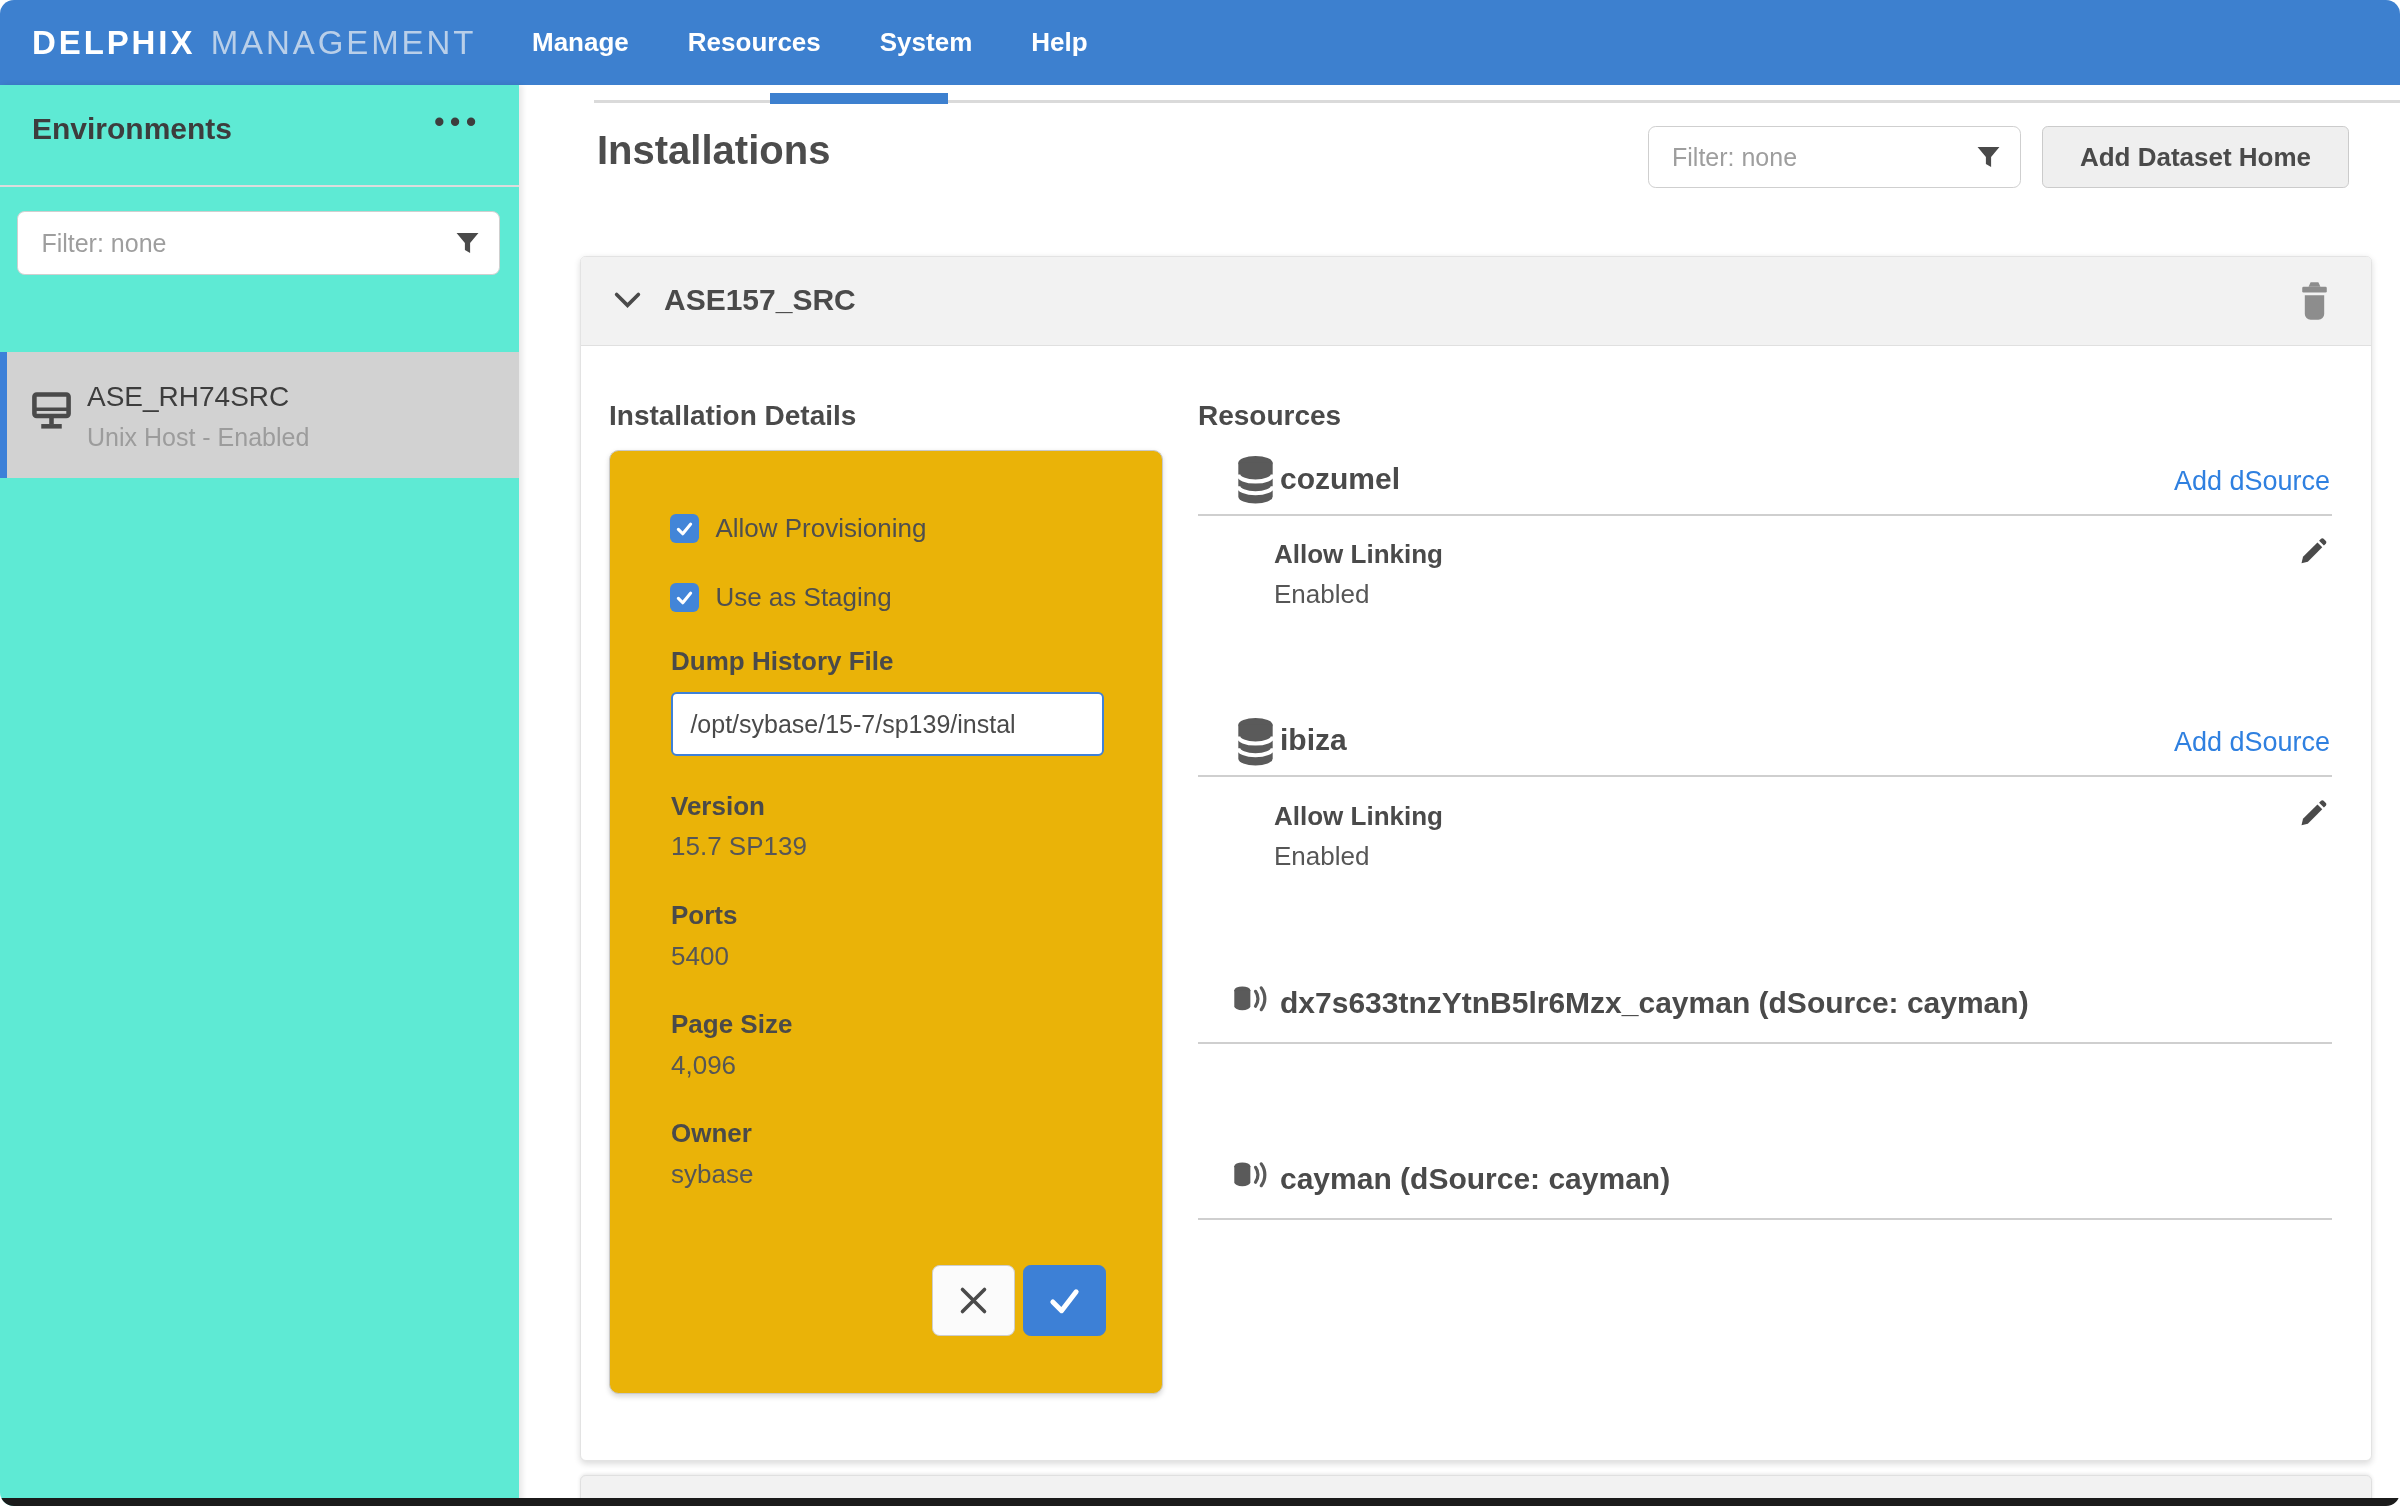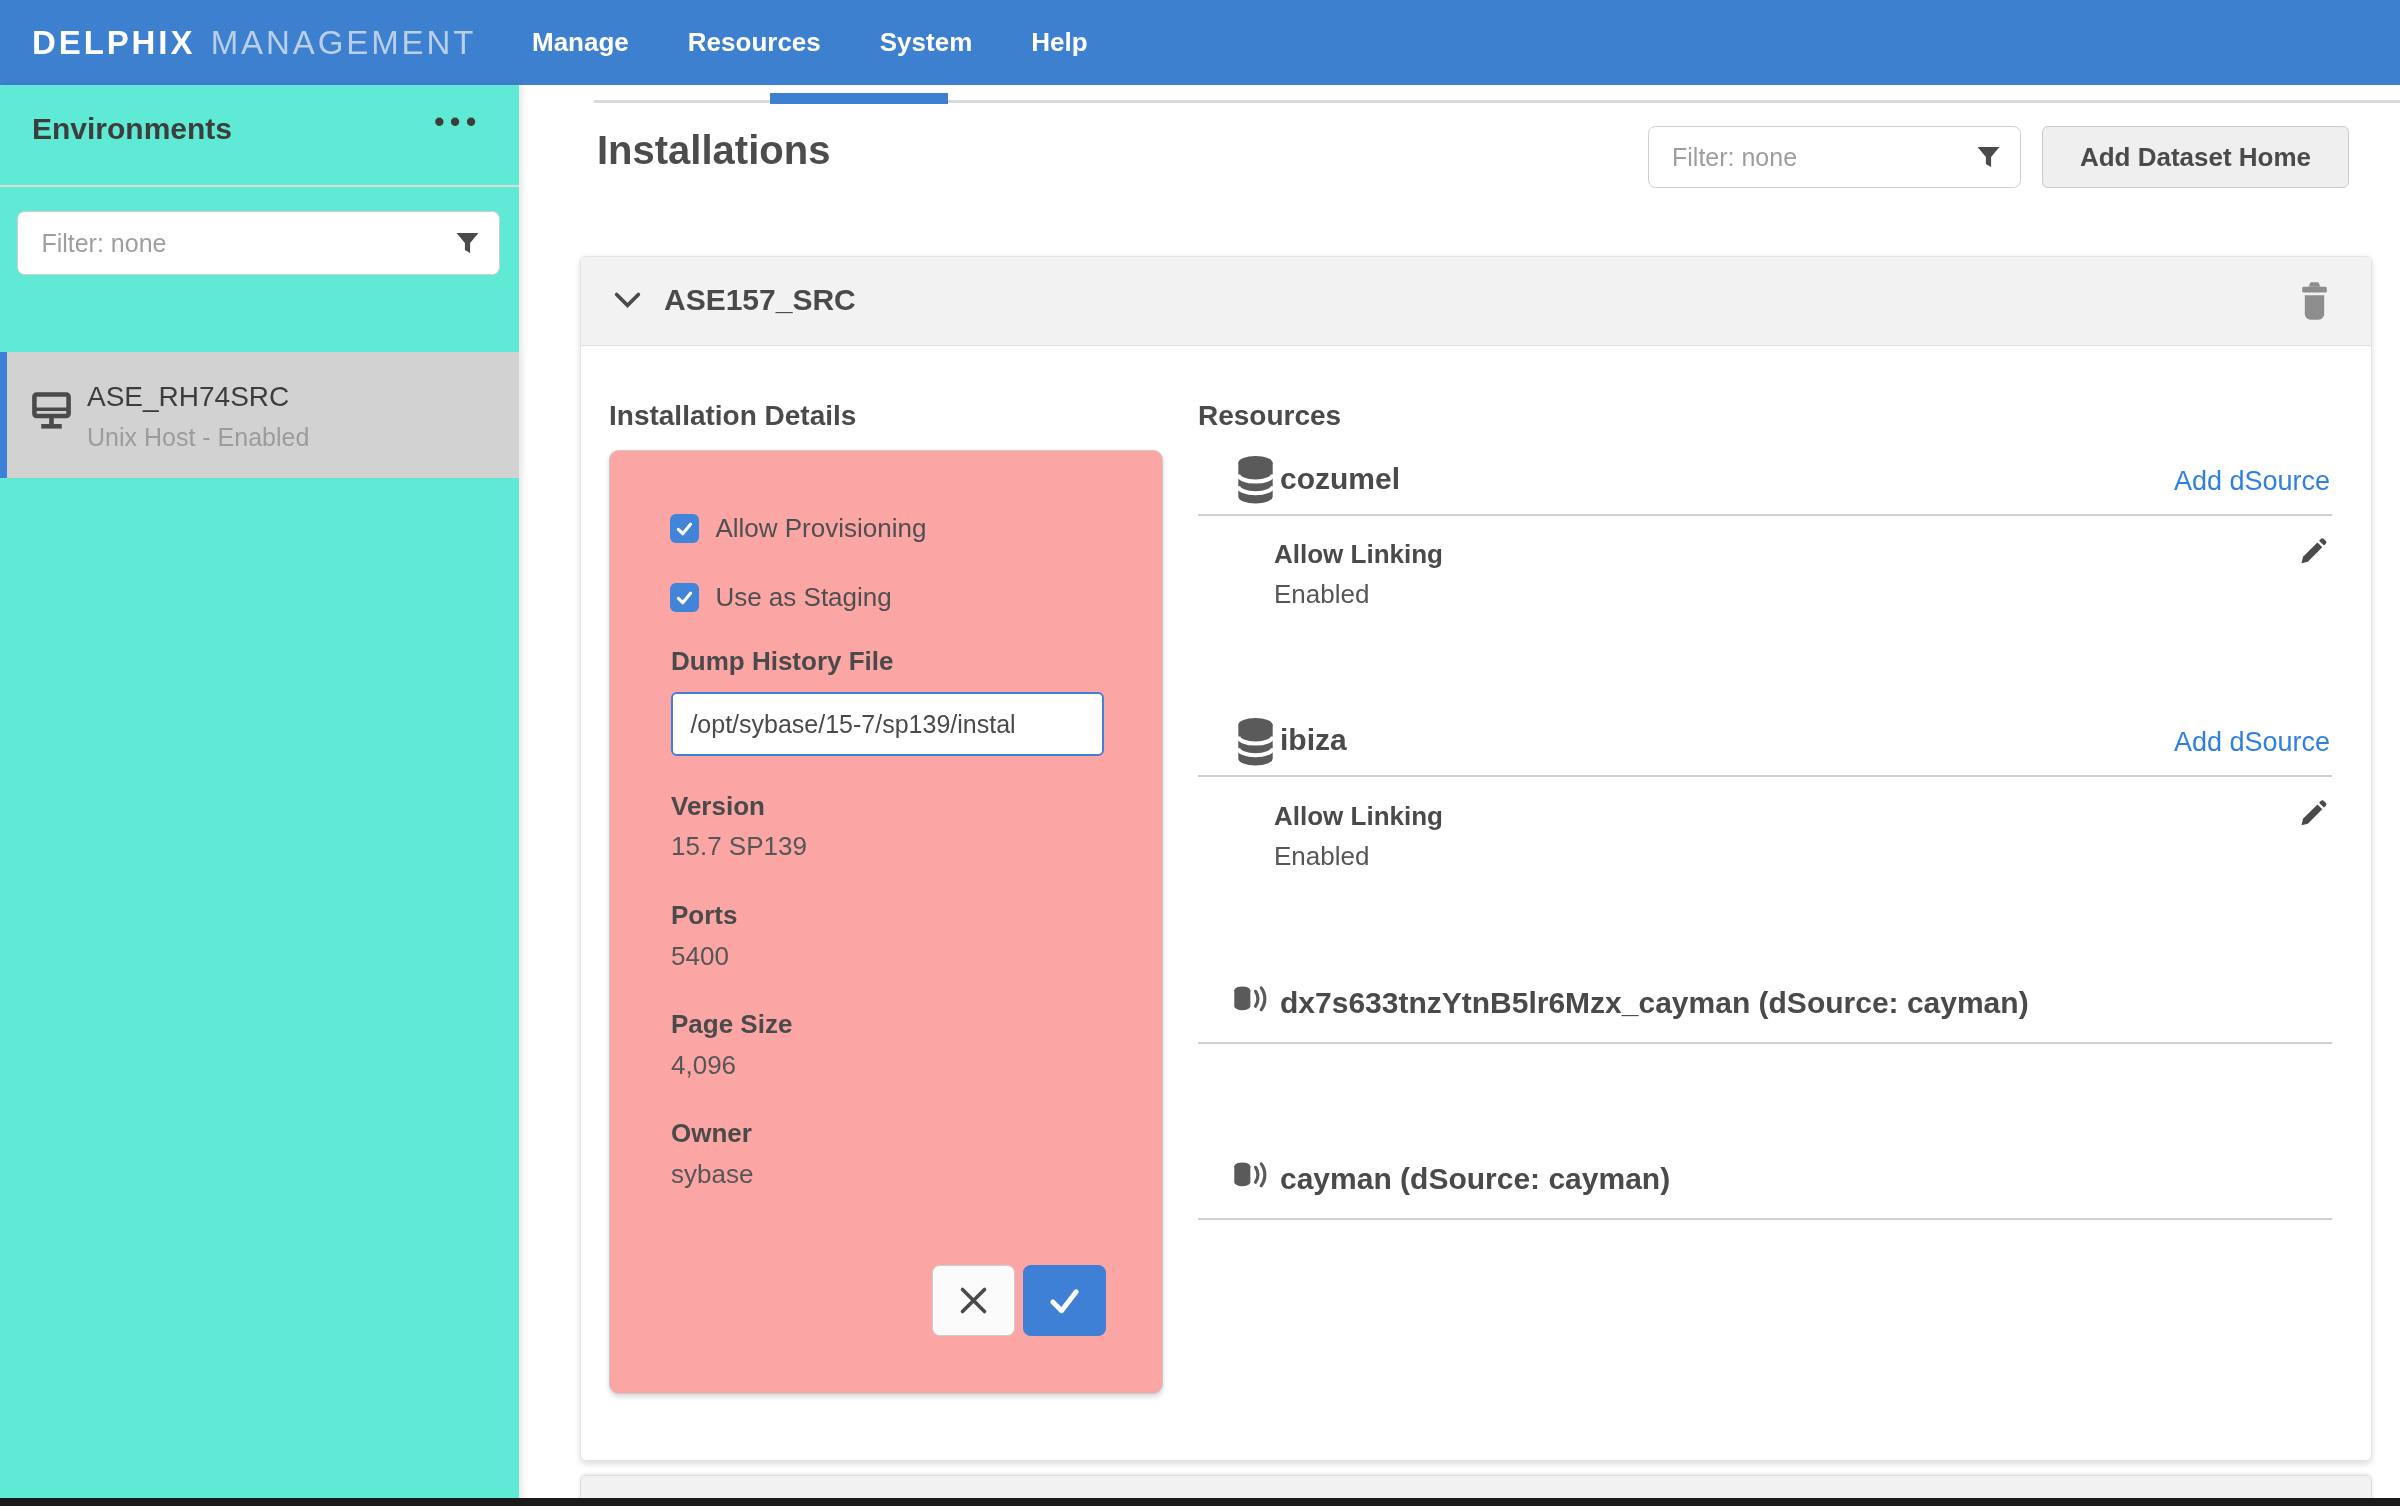--- a/index.html
+++ b/index.html
@@ -1,18 +1,18 @@
 <!DOCTYPE html>
 <html><head>
 <meta charset="utf-8">
 <style>
   * { box-sizing: border-box; margin: 0; padding: 0; }
   html, body { margin: 0; background: #ffffff; }
   body { font-family: "Liberation Sans", sans-serif; }
-  #app { position: relative; width: 2400px; height: 1506px; background: #ffffff; overflow: hidden; }
+  #app { position: relative; width: 2400px; height: 1506px; background: #ffffff; overflow: hidden; border-radius: 14px; }
 
   
   .navbar { position: absolute; top: 0; left: 0; right: 0; height: 85px; background: #3d80cf; }
   .brand { position: absolute; left: 32px; top: 0; height: 85px; display: flex; align-items: center; font-size: 33px; letter-spacing: 2.9px; }
   .brand-primary { color: #ffffff; font-weight: bold; margin-right: 15.4px; }
   .brand-secondary { color: #b9cfe9; font-weight: 400; }
   .nav-items { position: absolute; left: 532px; top: 0; height: 85px; display: flex; gap: 59px; align-items: center; }
   .nav-item { color: #ffffff; font-weight: bold; font-size: 26px; cursor: pointer; white-space: nowrap; }
 
   
@@ -44,21 +44,21 @@
   
   .card { position: absolute; left: 580px; top: 256px; width: 1792px; height: 1205px; background: #ffffff; border: 1.9px solid #e3e3e3; border-radius: 5.8px; box-shadow: 0 2.9px 6.8px rgba(0,0,0,0.14); }
   .card-header { position: absolute; top: 0; left: 0; right: 0; height: 89px; background: #f2f2f2; border-bottom: 1.9px solid #e0e0e0; border-radius: 3.9px 3.9px 0 0; cursor: pointer; }
   .chevron { position: absolute; left: 32px; top: 31px; line-height: 0; }
   .card-title { position: absolute; left: 83px; top: 26px; font-size: 30px; font-weight: bold; color: #4a4a4a; }
   .trash { position: absolute; right: 41px; top: 23px; cursor: pointer; line-height: 0; }
 
   .section-heading { position: absolute; font-size: 28px; font-weight: bold; color: #4a4a4a; }
 
   
-  .details-panel { position: absolute; left: 28px; top: 193px; width: 554px; height: 944px; background: #fca5a5; border: 1.9px solid #c9c9c9; border-radius: 9.7px; box-shadow: 0 2.9px 4.8px rgba(0,0,0,0.15); }
+  .details-panel { position: absolute; left: 28px; top: 193px; width: 554px; height: 944px; background: #eab308; border: 1.9px solid #c9c9c9; border-radius: 9.7px; box-shadow: 0 2.9px 4.8px rgba(0,0,0,0.15); }
   .cb-row { position: absolute; left: 60px; display: flex; align-items: center; gap: 16.4px; }
   .checkbox { width: 29px; height: 29px; background: #4285d8; border-radius: 5.8px; display: flex; align-items: center; justify-content: center; cursor: pointer; flex: none; }
   .cb-label { font-size: 26px; color: #4f4f4f; }
   .field-label { position: absolute; left: 61px; font-size: 26px; font-weight: bold; color: #4a4a4a; }
   .field-value { position: absolute; left: 61px; font-size: 26px; color: #565656; }
   .dump-input { position: absolute; left: 61px; top: 241px; width: 433px; height: 64px; background: #ffffff; border: 2.9px solid #3f81d8; border-radius: 5.8px; font-size: 25px; color: #4a4a4a; padding-left: 17.4px; outline: none; font-family: "Liberation Sans", sans-serif; }
   .panel-btn { position: absolute; top: 814px; width: 83px; height: 71px; border-radius: 7.7px; display: flex; align-items: center; justify-content: center; cursor: pointer; line-height: 0; }
   .btn-cancel { left: 322px; background: #fbfbfb; border: 1.9px solid #cdcdcd; }
   .btn-confirm { left: 413px; background: #3d80d6; border: 1.9px solid #3d80d6; }
 

